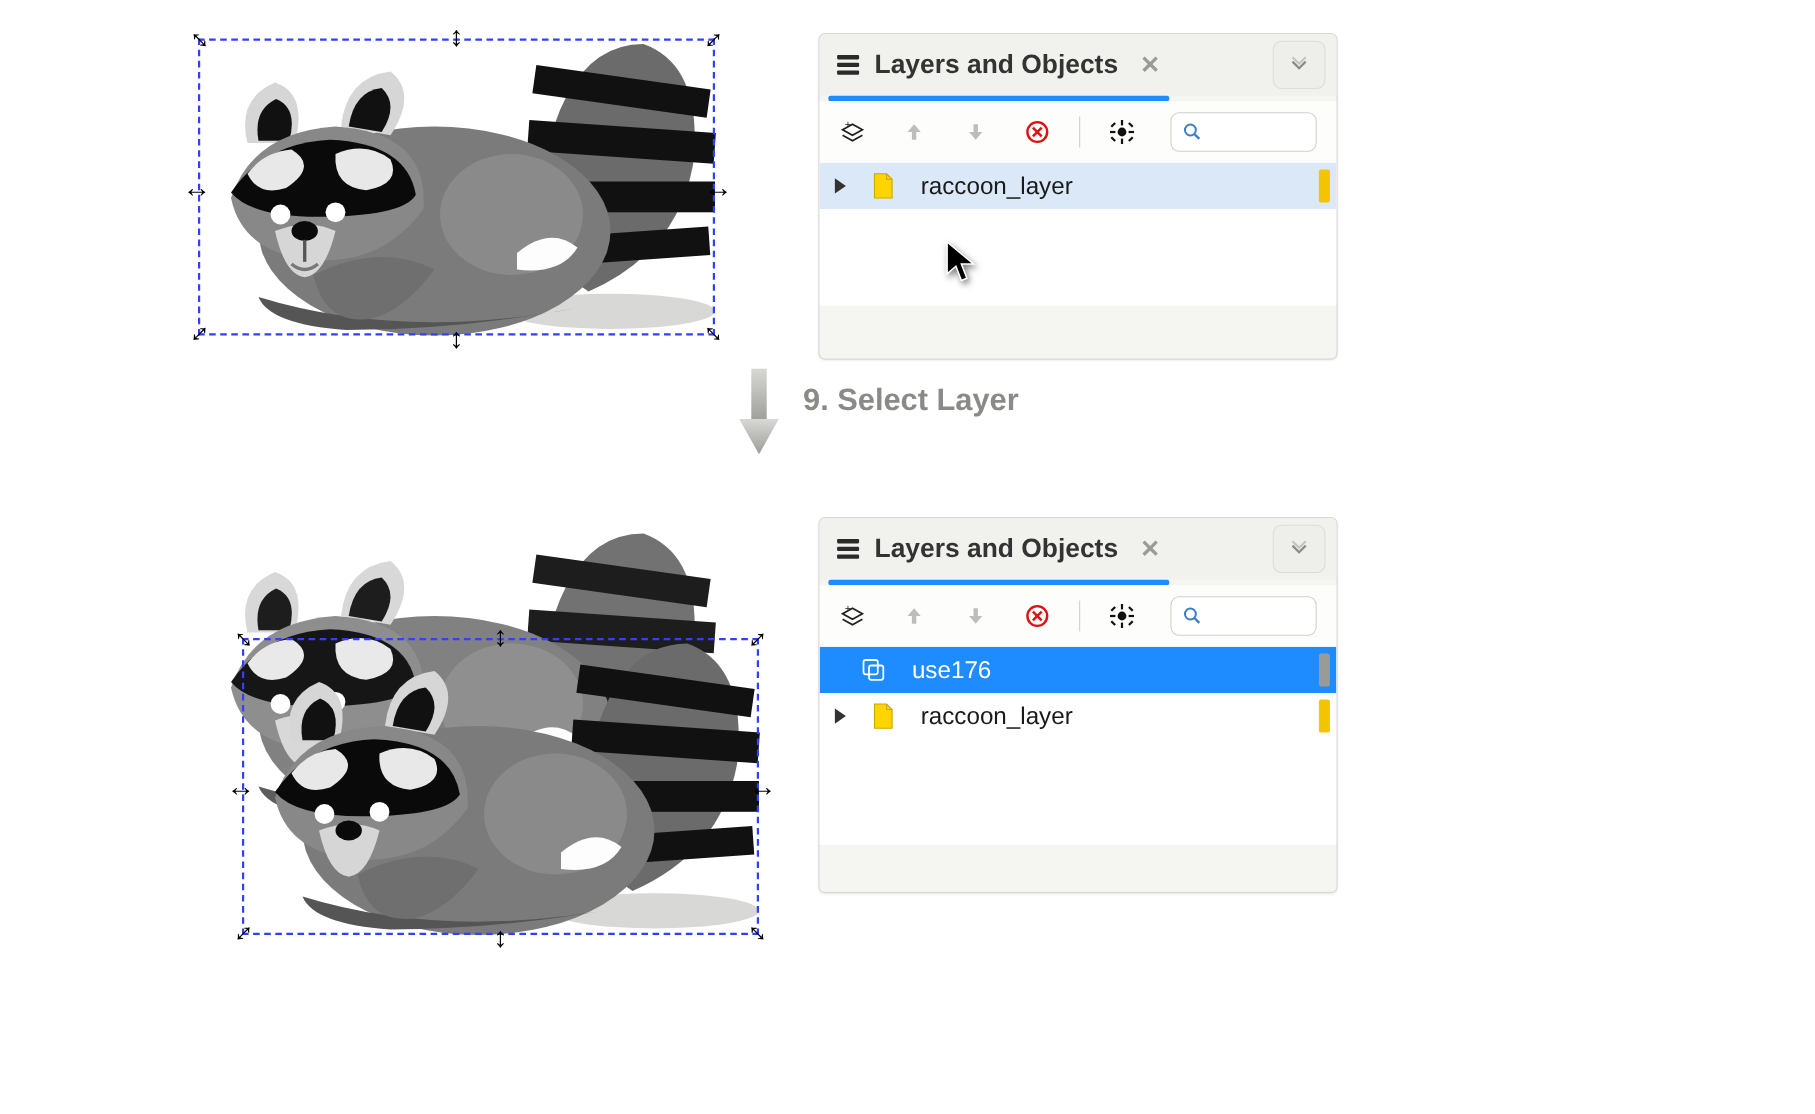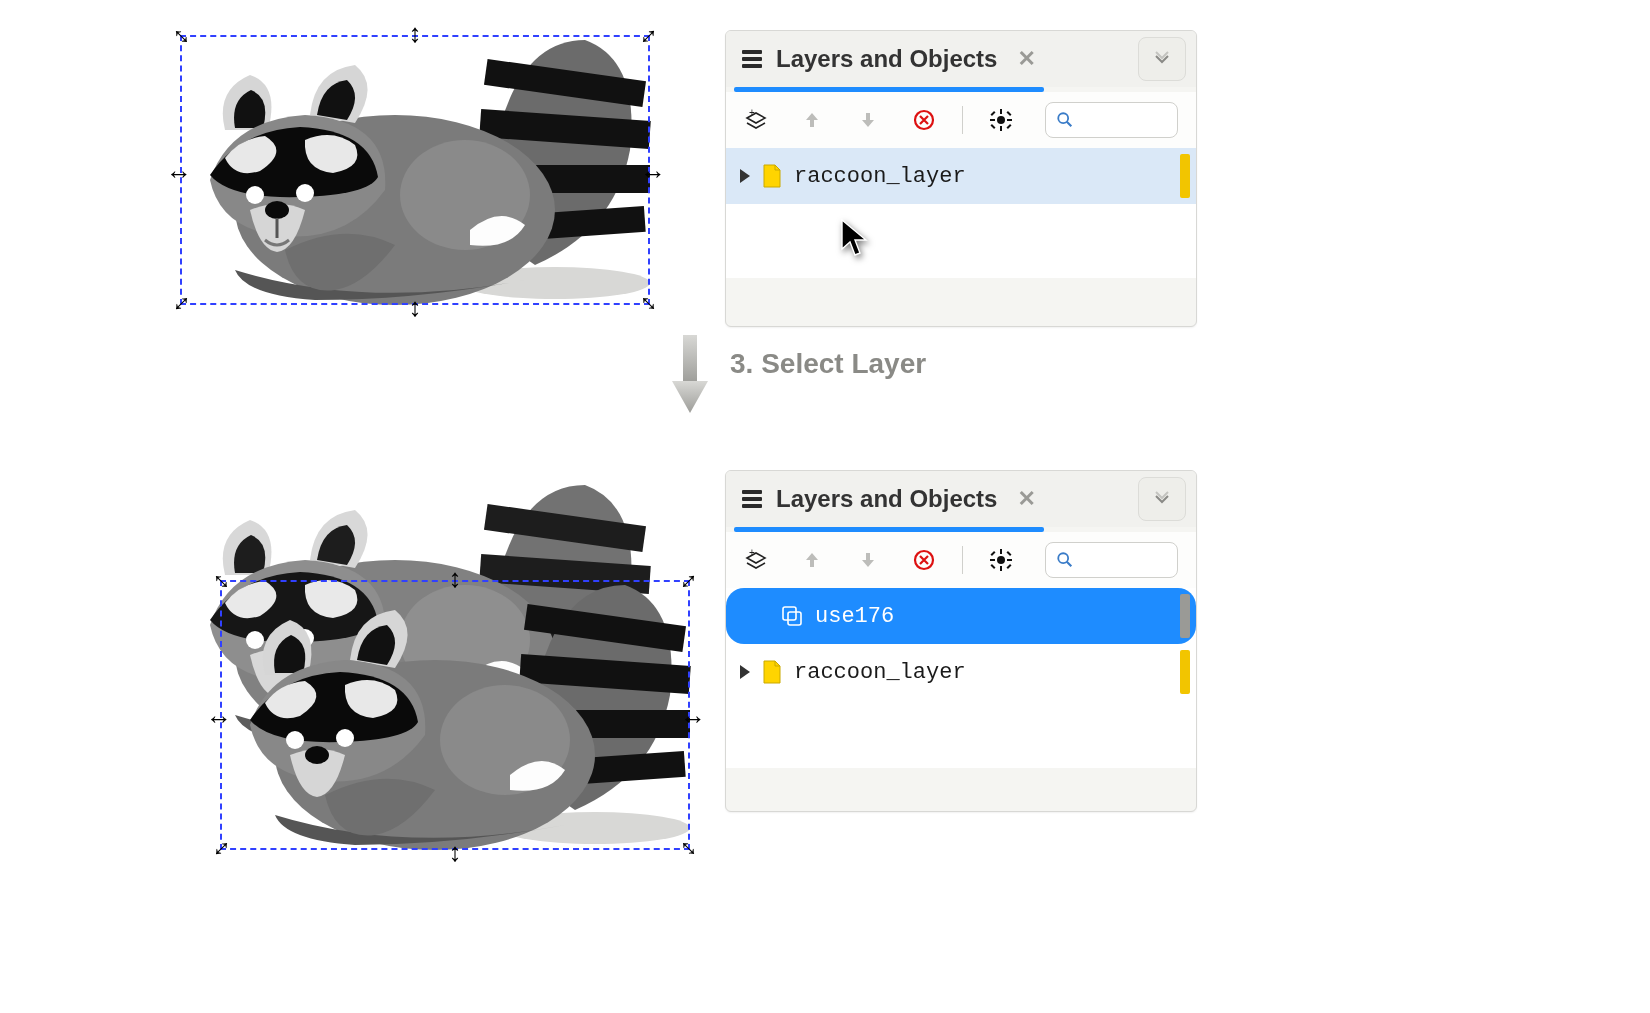--- a/index.html
+++ b/index.html
@@ -38,20 +38,21 @@
   .h-l  { top:50%; left:-16px; margin-top:-12px;}
   .h-r  { top:50%; right:-16px; margin-top:-12px;}
 
   
   .panel {
     background: #f5f5f2;
     border: 1px solid #d8d8d5;
     border-radius: 6px;
     box-shadow: 0 1px 2px rgba(0,0,0,0.06);
     overflow: hidden;
+    margin-left: 19px;
   }
   .panel-head {
     display: flex;
     align-items: center;
     height: 56px;
     padding: 0 10px 0 14px;
     background: #f1f1ee;
   }
   .panel-title {
     display: flex;
@@ -103,29 +104,28 @@
     padding:0 10px;
   }
   .searchbox svg { width:18px; height:18px;}
 
   .panel-body {
     background:#fff;
     height:130px;
     overflow:hidden;
   }
   .row {
-    height:56px;
+    height:42px;
     display:flex;
     align-items:center;
-    gap:12px;
+    gap:24px;
     padding: 0 8px 0 14px;
     font-size:22px;
     color:#1a1a1a;
     position:relative;
-    font-family:Liberation Mono, monospace;
   }
   .row .endbar {
     position:absolute; right:6px; top:6px; bottom:6px; width:10px;
     border-radius:2px;
   }
   .row-light {
     background:#dae8f7;
   }
   .row-blue {
     background:#1e8cff;
@@ -310,21 +310,21 @@
     <linearGradient id="ag" x1="0" y1="0" x2="0" y2="1">
       <stop offset="0" stop-color="#d8d8d5"></stop>
       <stop offset="1" stop-color="#9d9d99"></stop>
     </linearGradient>
   </defs>
   <rect x="13" y="0" width="14" height="48" fill="url(#ag)"></rect>
   <path d="M2 46 H38 L20 78 Z" fill="url(#ag)"></path>
 </svg>
 
 <div class="abs instructions" style="left:730px; top:345px;">
-  <div>3. Select Layer</div>
+  <div>9. Select Layer</div>
 </div>
 
 <div class="abs" style="left:165px; top:445px; width:520px; height:420px;">
 
   <svg class="abs" style="left:0; top:0;" width="500" height="330" viewBox="0 0 500 330" opacity="0.95">
     <ellipse cx="390" cy="283" rx="95" ry="16" fill="#d8d8d6"></ellipse>
     <path d="M320 230 Q330 40 420 40 Q475 60 465 150 Q450 230 370 265 Z" fill="#6b6b6b"></path>
     <rect x="320" y="70" width="160" height="26" fill="#111" transform="rotate(8 400 83)"></rect>
     <rect x="315" y="115" width="170" height="28" fill="#111" transform="rotate(4 400 129)"></rect>
     <rect x="310" y="165" width="175" height="28" fill="#111"></rect>
@@ -449,21 +449,21 @@
     </span>
     <div class="searchbox">
       <svg viewBox="0 0 20 20">
           <circle cx="8" cy="8" r="5.5" fill="none" stroke="#3a7cc8" stroke-width="2"></circle>
           <line x1="12" y1="12" x2="17" y2="17" stroke="#3a7cc8" stroke-width="2.4"></line>
         </svg>
     </div>
   </div>
 
   <div class="panel-body" style="height:180px;">
-    <div class="row row-blue" style="padding-left:55px;border-radius:18px;">
+    <div class="row row-blue" style="padding-left:38px;">
       <svg class="clone-icon" viewBox="0 0 22 22">
         <rect x="2" y="2" width="13" height="13" rx="2" fill="none" stroke="#fff" stroke-width="1.6"></rect>
         <rect x="7" y="7" width="13" height="13" rx="2" fill="none" stroke="#fff" stroke-width="1.6"></rect>
       </svg>
       <span>use176</span>
       <div class="endbar" style="background:#9a9a96;"></div>
     </div>
     <div class="row">
       <div class="disclosure"></div>
       <svg class="file-icon" viewBox="0 0 20 24">

